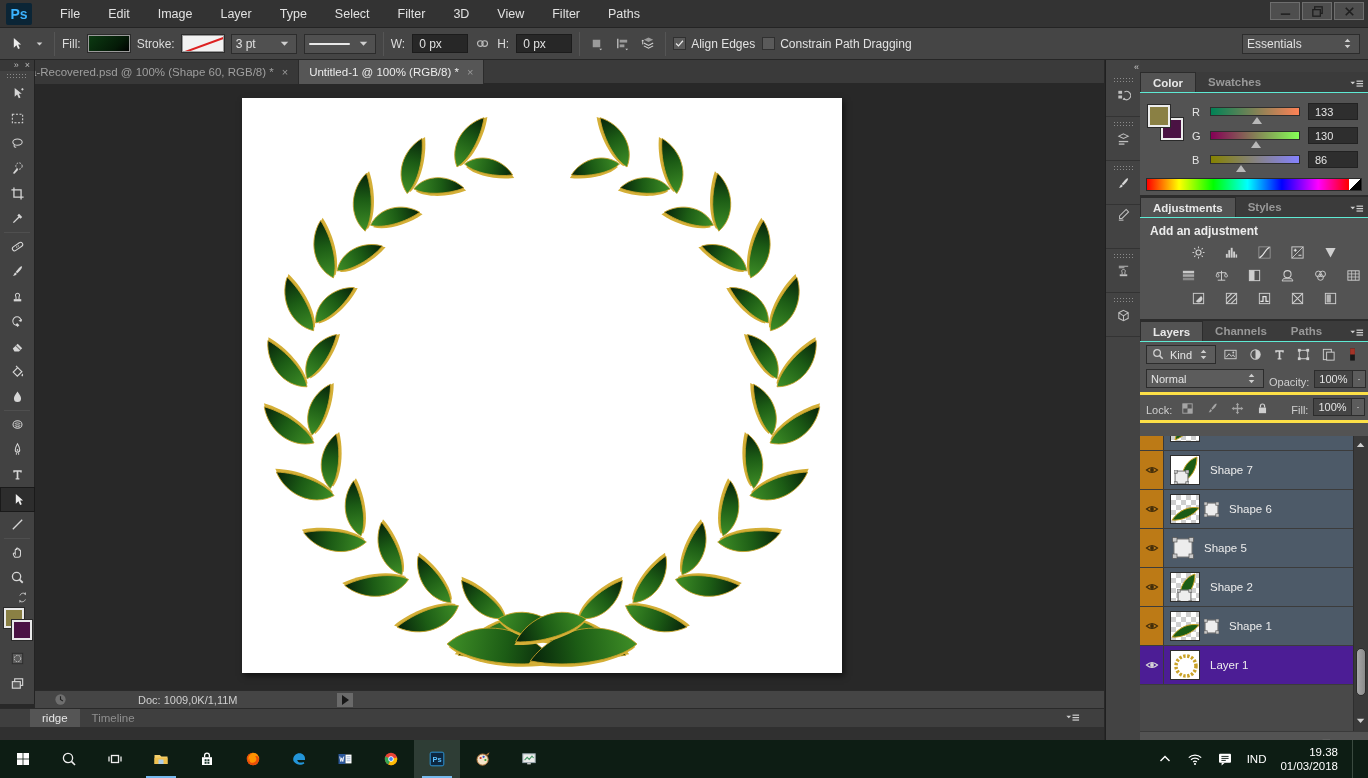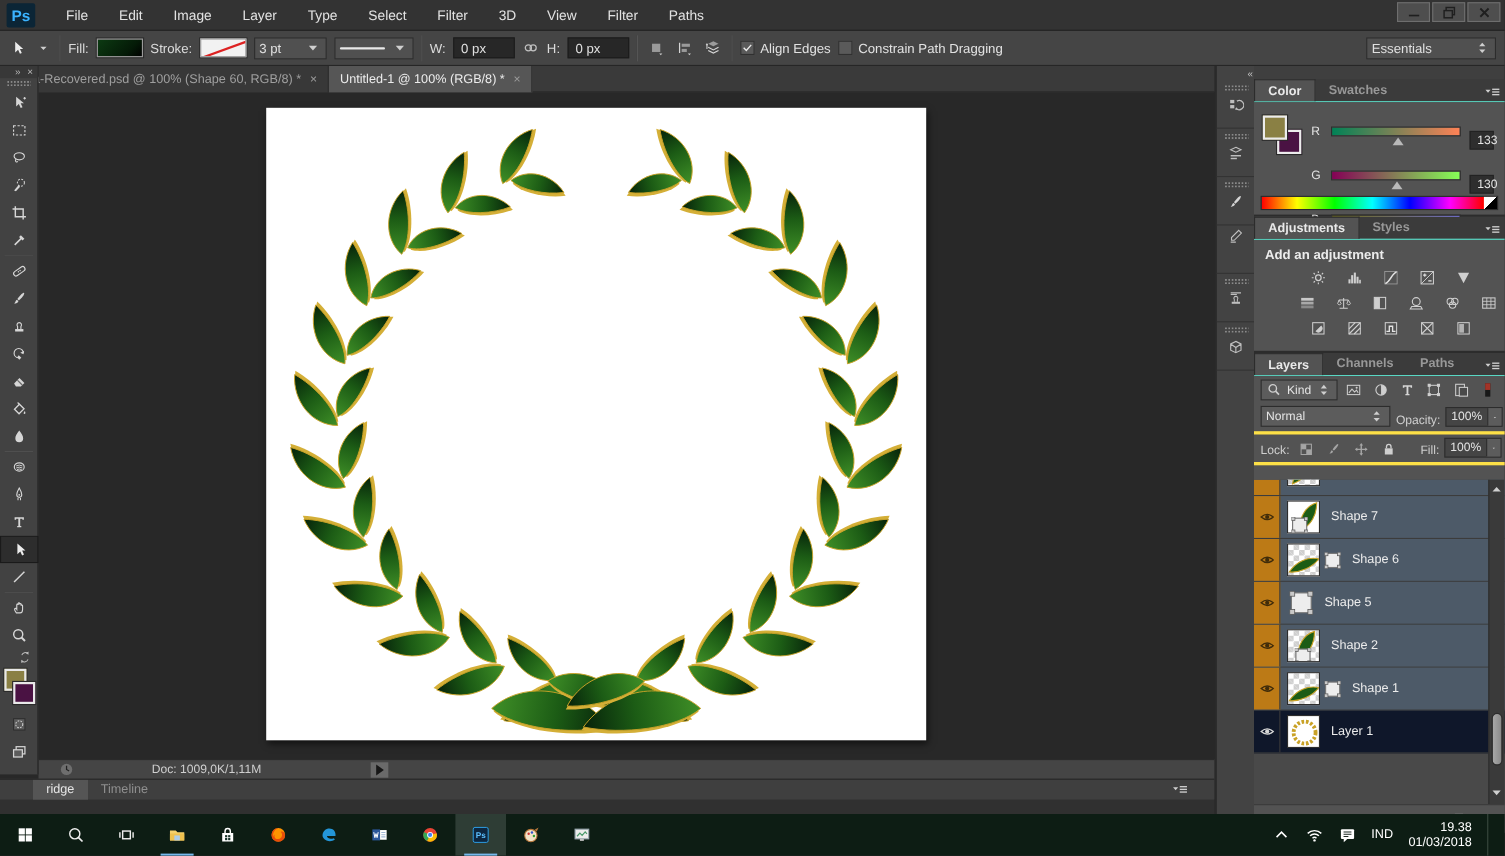--- a/index.html
+++ b/index.html
@@ -84,21 +84,21 @@
 
   
   #colorbody { height:102px; position:relative; padding-top:10px; }
   #cswatches { position:absolute; left:8px; top:12px; width:40px; height:40px; }
   #cfg { position:absolute; left:0; top:0; width:22px; height:22px; background:#8a8044; border:2px solid #ececec; box-shadow:0 0 0 1px #2a2a2a; z-index:2;}
   #cbg { position:absolute; left:13px; top:13px; width:22px; height:22px; background:#4a1243; border:2px solid #ececec; box-shadow:0 0 0 1px #2a2a2a; }
   .chrow { display:flex; align-items:center; margin:0 10px 7px 52px; gap:8px; }
   .chlabel { width:10px; font-size:11px; color:#e4e4e4; }
   .chtrack { flex:1; height:9px; border:1px solid #2e2e2e; position:relative; }
   .chthumb { position:absolute; top:9px; width:0; height:0; border-left:5px solid transparent; border-right:5px solid transparent; border-bottom:7px solid #b9b9b9; transform:translateX(-5px); }
-  .chval { width:22px; height:17px; background:#2e2e2e; border:1px solid #222; display:flex; align-items:center; padding-left:6px; font-size:11px; color:#e4e4e4;margin-top:16px; }
+  .chval { width:50px; height:17px; background:#2e2e2e; border:1px solid #222; display:flex; align-items:center; padding-left:6px; font-size:11px; color:#e4e4e4; }
   #spectrum { position:absolute; left:6px; bottom:4px; right:6px; height:13px; border:1px solid #2a2a2a; background:linear-gradient(to right,#f00 0%,#ff0 15%,#0f0 31%,#0ff 47%,#00f 63%,#f0f 80%,#f00 94%); }
   #spectrum .bwend { position:absolute; right:0; top:0; width:12px; height:100%; background:linear-gradient(135deg,#fff 50%,#000 50%); }
 
   
   #adjbody { height:101px; padding:6px 0 0 10px; }
   #adjtitle { font-weight:bold; font-size:12px; color:#ececec; margin-bottom:6px; }
   .adjrow { display:flex; gap:13px; margin-bottom:7px; }
   .adjrow.c1 { padding-left:38px; } .adjrow.c2 { padding-left:28px; } .adjrow.c3 { padding-left:38px; }
   .adj { width:20px; height:16px; display:flex; align-items:center; justify-content:center; }
 
@@ -107,21 +107,21 @@
   .lrow1 { display:flex; align-items:center; gap:5px; padding:3px 6px 2px 6px; }
   .lrow2 { display:flex; align-items:flex-end; gap:5px; padding:3px 0 4px 6px; border-bottom:3px solid #fde047;}
   .smallcombo { background:#5c5c5c; border:1px solid #2c2c2c; height:19px; display:flex; align-items:center; padding:0 4px; gap:4px; font-size:11px; color:#e4e4e4;}
   .valuebox { background:#454545; border:1px solid #2c2c2c; height:18px; display:flex; align-items:center; font-size:11px; color:#e4e4e4; }
   .valuebox span { padding:0 4px; }
   .vbtn { width:13px; height:100%; background:#5c5c5c; border-left:1px solid #2c2c2c; display:flex; align-items:center; justify-content:center; }
   .locklbl,.filllbl { font-size:11px; color:#cfcfcf; }
   #layerlist { position:absolute; left:0; top:94px; right:0; bottom:26px; overflow:hidden; background:#494949; }
   .layer { display:flex; align-items:center; height:39px; border-bottom:1px solid #3c3c3c; position:relative; }
   .layer.sel { background:#4d5a68; }
-  .layer.unsel { background:#0f172a; }
+  .layer.unsel { background:#4c1d95; }
   .eyecell { width:24px; height:100%; display:flex; align-items:center; justify-content:center; border-right:1px solid #3a3a3a; color:#d8d8d8; }
   .layer.sel .eyecell { background:#bc7a16; color:#402c0a; }
   .thumb { width:30px; height:30px; margin-left:6px; border:1px solid #2d2d2d; background:#fff; position:relative; overflow:hidden; flex:none;}
   .thumb.checker { background-image:linear-gradient(45deg,#cfcfcf 25%,transparent 25%,transparent 75%,#cfcfcf 75%),linear-gradient(45deg,#cfcfcf 25%,#ffffff 25%,#ffffff 75%,#cfcfcf 75%); background-size:10px 10px; background-position:0 0,5px 5px; background-color:#fff;}
   .lname { margin-left:10px; font-size:11.5px; color:#ececec; }
   .lname.it { font-style:italic; }
   .vmask { position:absolute; }
   .locksm { position:absolute; right:30px; top:12px; }
   #llpartial { height:15px; overflow:hidden; }
   #llpartial .eyecell { height:15px; }

